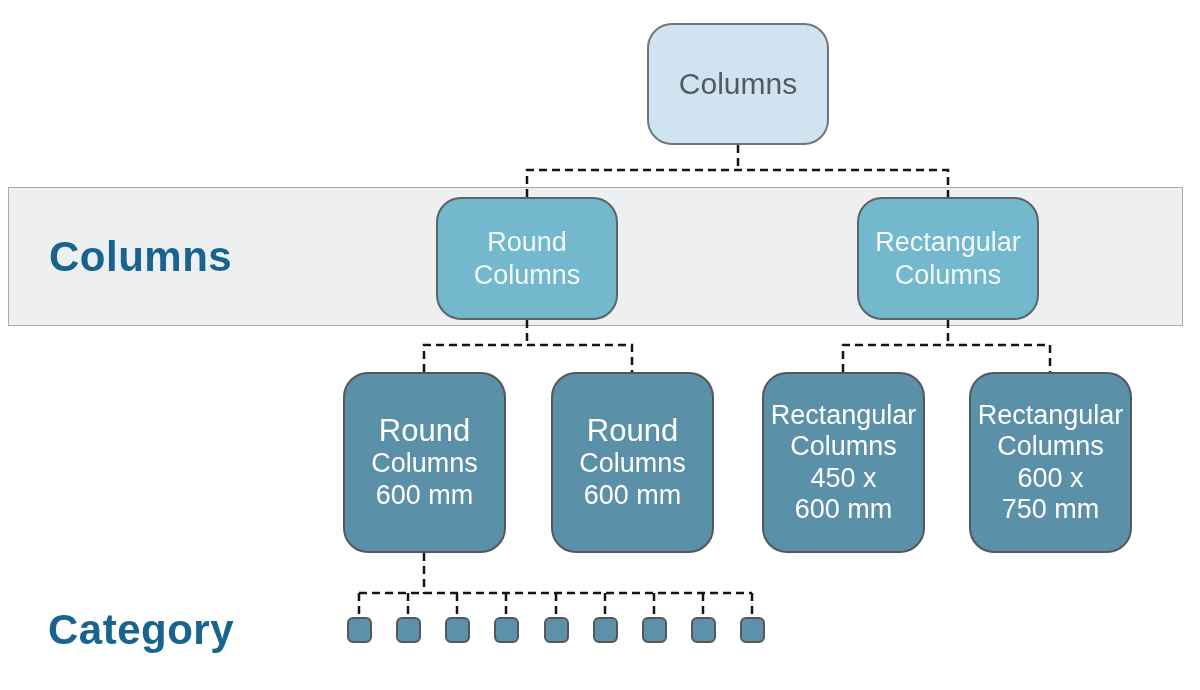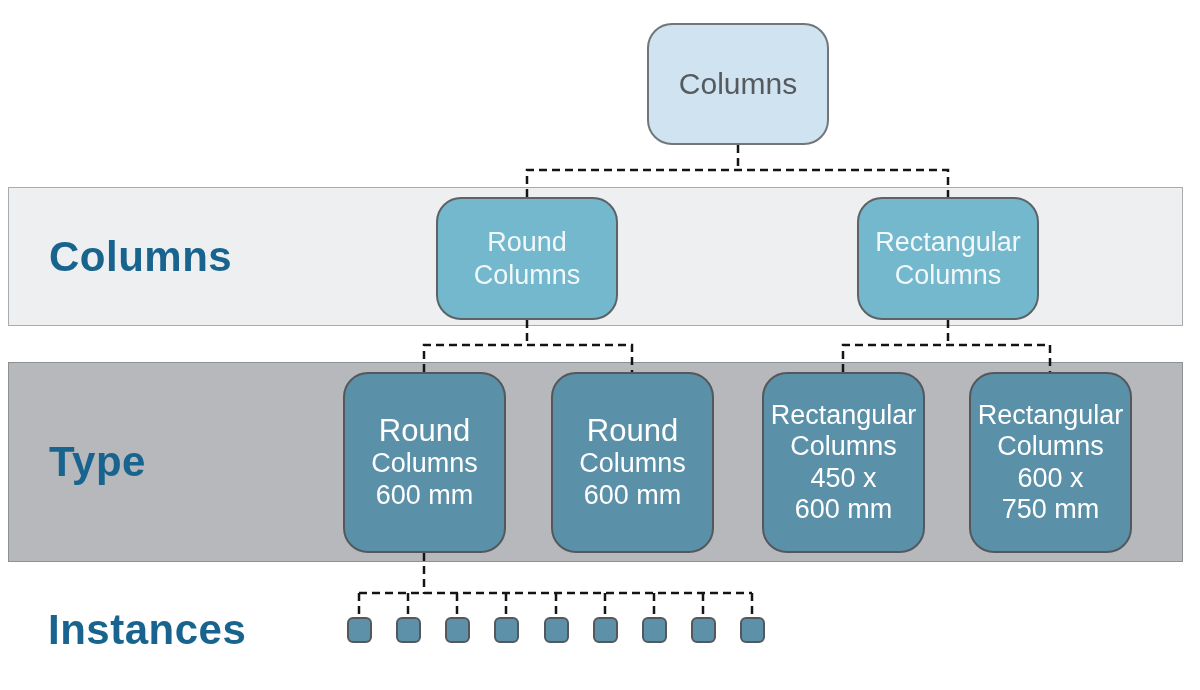--- a/index.html
+++ b/index.html
@@ -65,24 +65,21 @@
   }
 </style>
 </head>
 <body>
 
 <div class="stage">
 
   <div class="band band-family">
     <div class="band-label">Columns</div>
   </div>
-  <div class="band band-type">
-    <div class="band-label">Type</div>
-  </div>
-  <div class="instances-label">Instances</div>
+  <div class="instances-label">Category</div>
 
   <svg class="connector-svg" width="1200" height="690" viewBox="0 0 1200 690">
     <path d="M738,145 L738,171 M527,197 L527,170 L948,170 L948,197"></path>
     <path d="M527,320 L527,346 M424,372 L424,345 L632,345 L632,372 M948,320 L948,346 M843,372 L843,345 L1050,345 L1050,372"></path>
     <path d="M424,553 L424,594"></path>
     <path id="instances-comb" d="M359,593 L752,593 M359,593 L359,618 M408,593 L408,618 M457,593 L457,618 M506,593 L506,618 M556,593 L556,618 M605,593 L605,618 M654,593 L654,618 M703,593 L703,618 M752,593 L752,618"></path>
   </svg>
 
   <div class="node category-box">
     <span>Columns</span>

